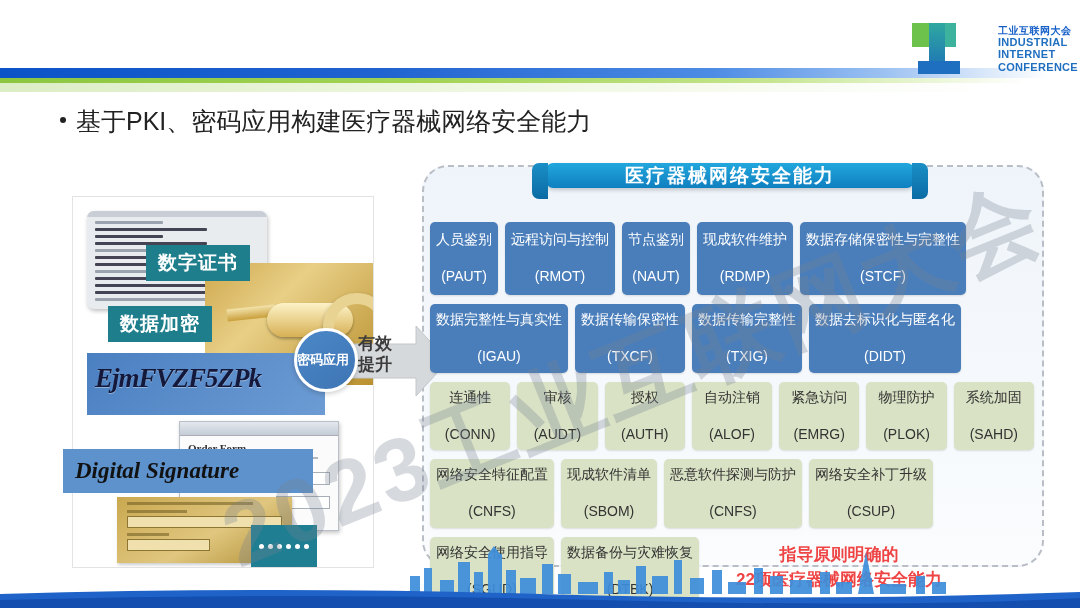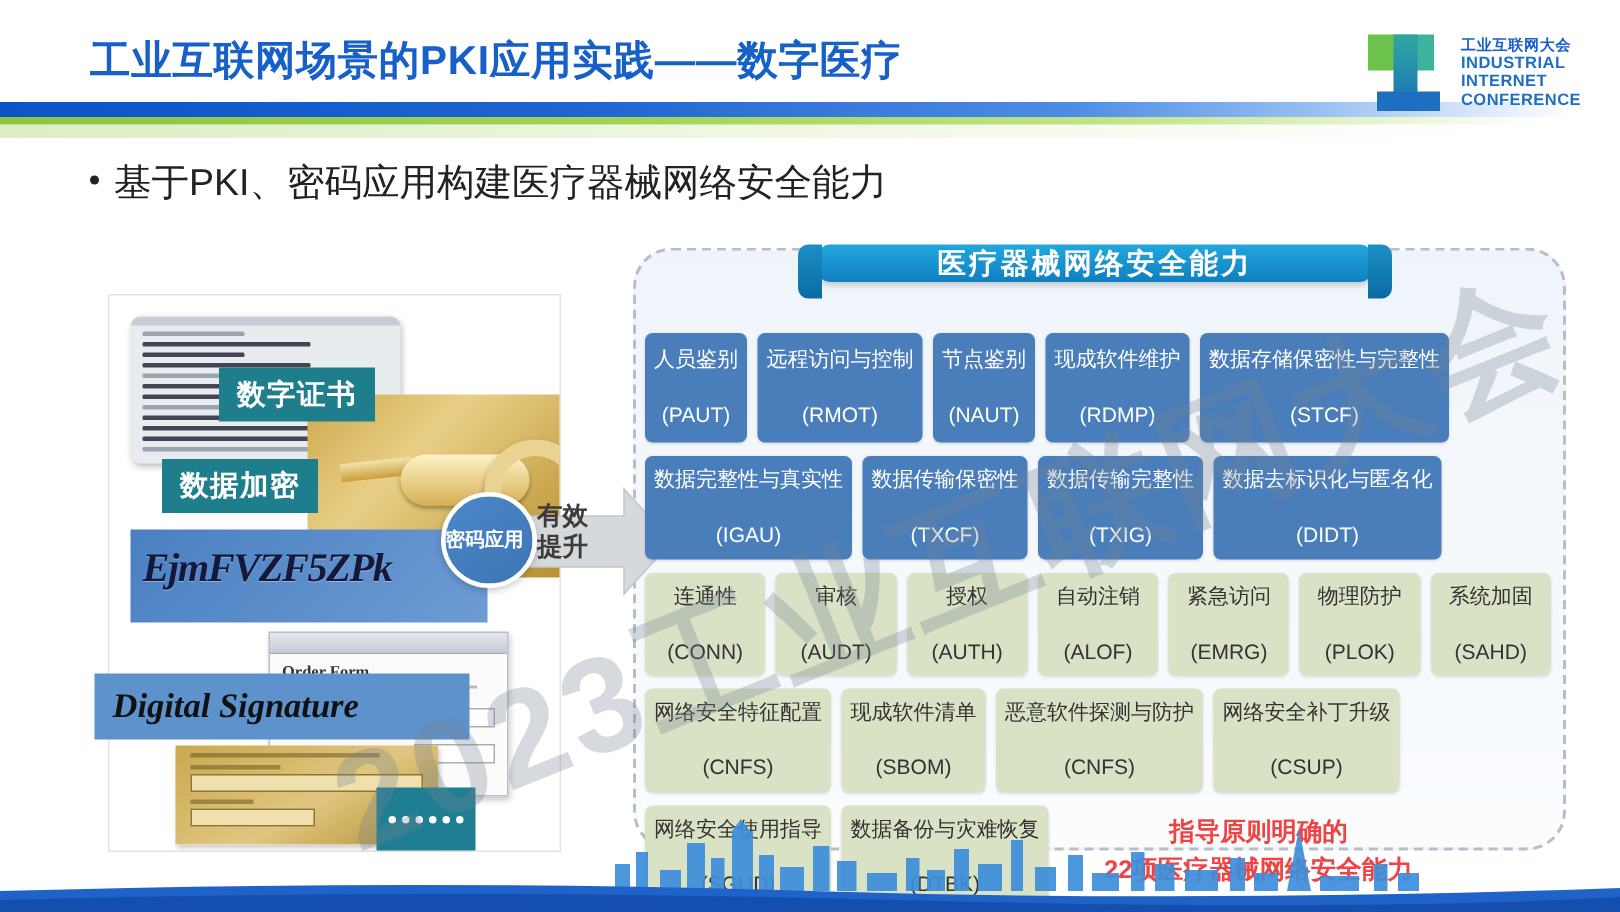--- a/index.html
+++ b/index.html
@@ -23,21 +23,21 @@
   .hdr-rule-green{
     position:absolute;left:0;top:78px;width:1080px;height:5px;
     background:linear-gradient(to right,#8cc63f 0%,#a3d455 40%,#c3e48b 70%,rgba(220,240,200,0) 95%);
   }
   .hdr-rule-wash{
     position:absolute;left:0;top:83px;width:1080px;height:9px;
     background:linear-gradient(to right,rgba(140,198,63,.30) 0%,rgba(163,212,85,.18) 45%,rgba(255,255,255,0) 92%);
   }
 
   
-  .logo{position:absolute;right:20px;top:18px;width:150px;height:62px;display:flex;align-items:center;}
+  .logo{position:absolute;right:20px;top:18px;width:150px;height:62px;display:flex;align-items:center;gap:24px;}
   .logo-mark{position:relative;width:58px;height:56px;flex:0 0 58px;}
   .lm-a{position:absolute;left:2px;top:2px;width:22px;height:24px;background:#6cc24a;}
   .lm-b{position:absolute;left:24px;top:2px;width:22px;height:24px;background:#3db39e;}
   .lm-stem{position:absolute;left:19px;top:2px;width:16px;height:50px;background:linear-gradient(to bottom,#2fa8a0,#1d6fb8);}
   .lm-foot{position:absolute;left:8px;top:40px;width:42px;height:13px;background:#1f6fc0;}
   .logo-text{margin-left:6px;line-height:1.12;}
   .logo-cn{font-size:10px;font-weight:700;color:#1660c8;letter-spacing:.5px;}
   .logo-en{font-size:11px;font-weight:700;color:#1f6fc0;letter-spacing:.3px;}
 
   
@@ -135,21 +135,20 @@
     line-height:1.45;padding-top:6px;white-space:nowrap;}
 
   
   .sky{position:absolute;left:0;bottom:0;width:1080px;height:66px;pointer-events:none;z-index:8;}
 </style>
 </head>
 <body>
 
 <div class="slide">
 
-  <div class="hdr-title">工业互联网场景的PKI应用实践——数字医疗</div>
   <div class="hdr-rule-blue"></div>
   <div class="hdr-rule-green"></div>
   <div class="hdr-rule-wash"></div>
 
   <div class="logo">
     <div class="logo-mark">
       <div class="lm-a"></div>
         <div class="lm-b"></div>
       <div class="lm-stem"></div>
         <div class="lm-foot"></div>

